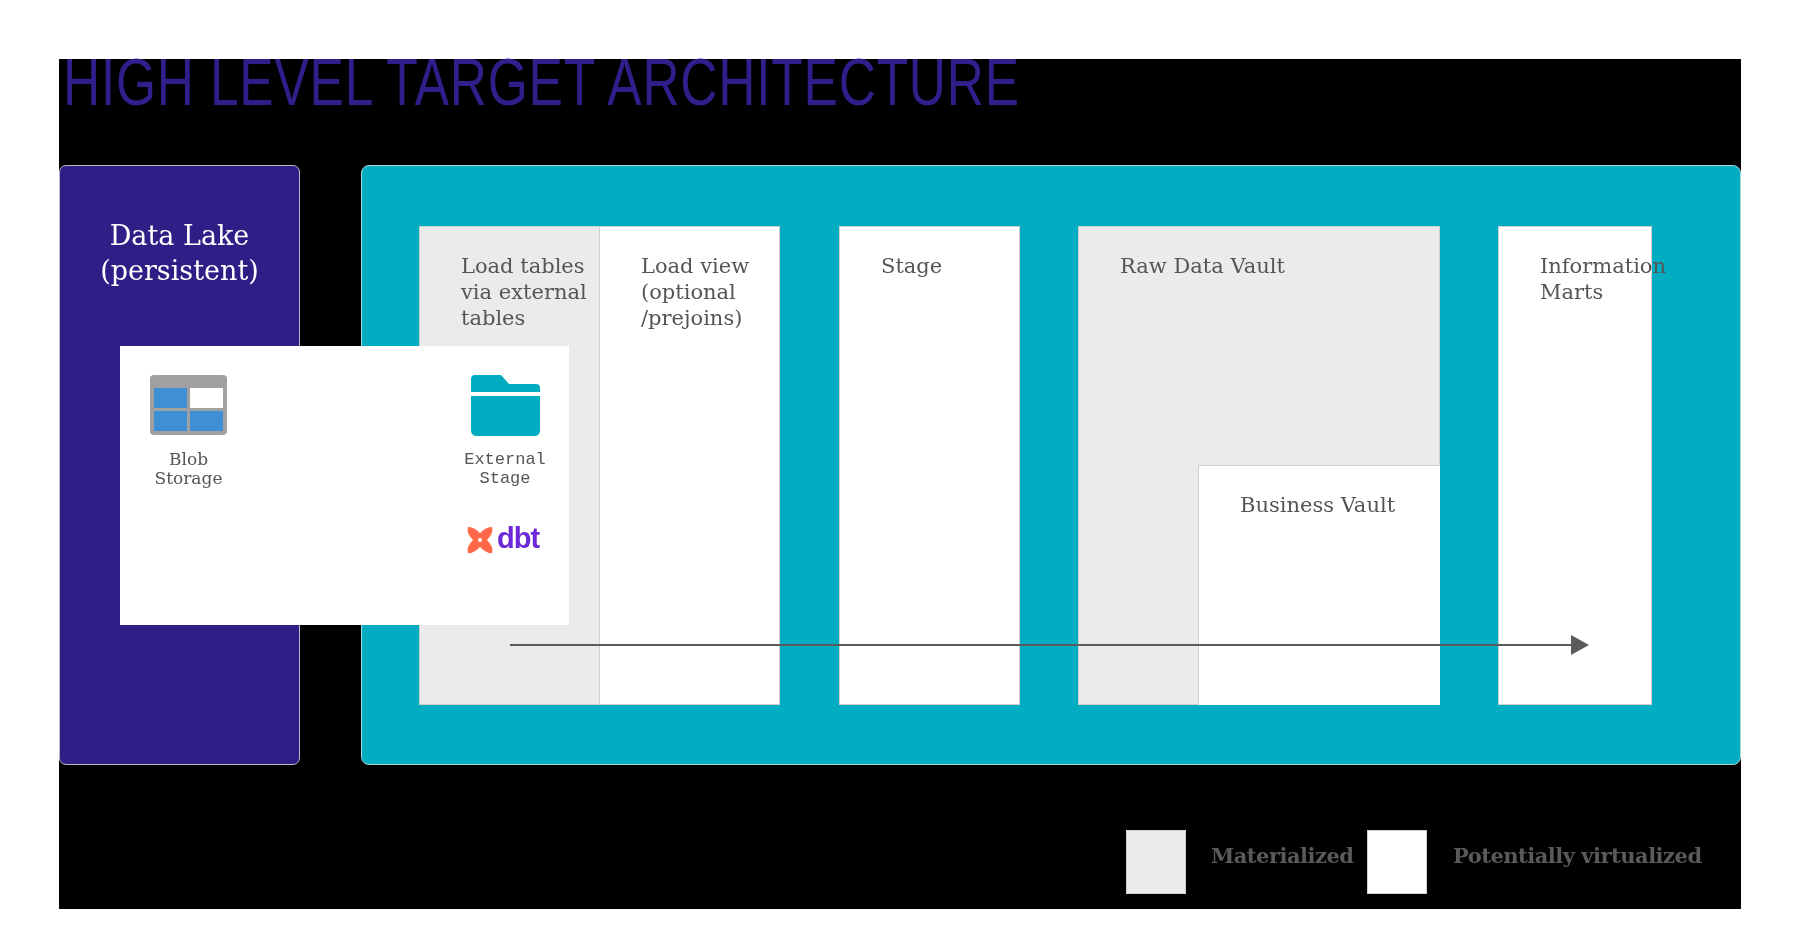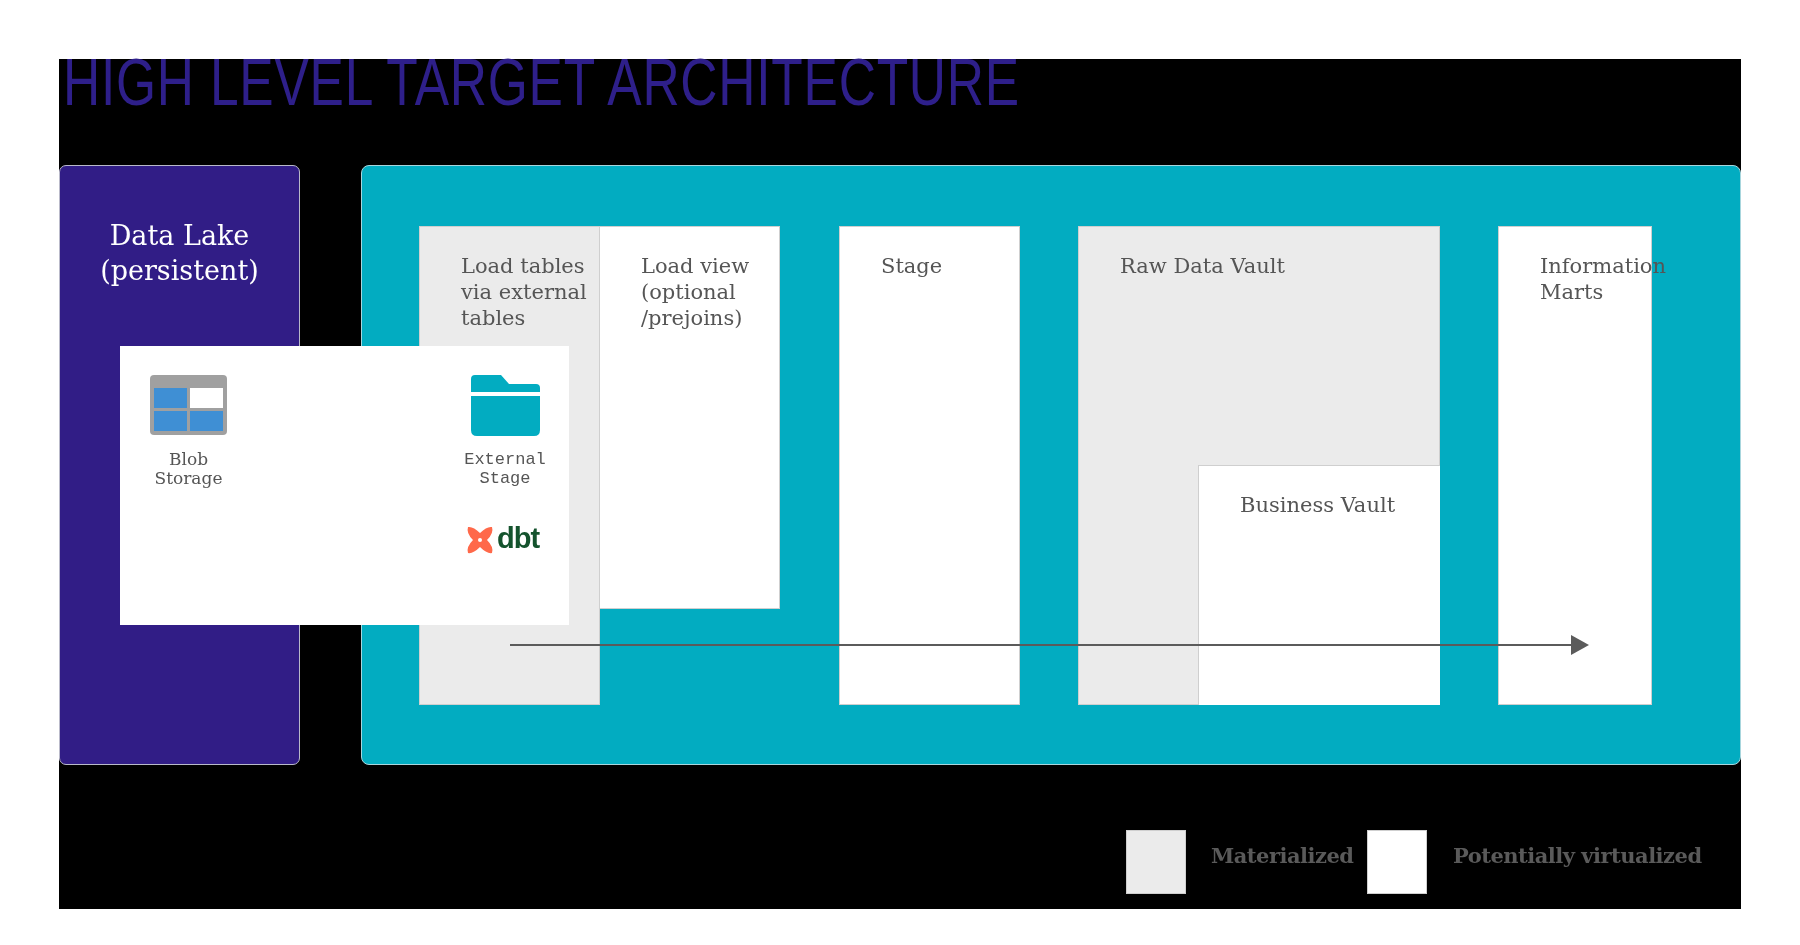--- a/index.html
+++ b/index.html
@@ -35,21 +35,21 @@
 
 <div class="abs warehouse"></div>
 
 <div class="abs col mat" style="left:419px; top:226px; width:181px; height:479px;">
   <div class="col-label">
     <div>Load tables</div>
     <div>via external</div>
     <div>tables</div>
   </div>
 </div>
-<div class="abs col" style="left:599px; top:226px; width:181px; height:383px;">
+<div class="abs col" style="left:599px; top:226px; width:181px; height:479px;">
   <div class="col-label">
     <div>Load view</div>
     <div>(optional</div>
     <div>/prejoins)</div>
   </div>
 </div>
 <div class="abs col" style="left:839px; top:226px; width:181px; height:479px;">
   <div class="col-label">
     <div>Stage</div>
   </div>
@@ -96,21 +96,21 @@
   <div class="icon-label" style="left:320px; width:130px; top:104px;font-family:Liberation Mono, monospace;">
     <div>External</div>
     <div>Stage</div>
   </div>
 
   <div class="abs" style="left:345px; top:178px; width:90px; height:32px;">
     <svg width="30" height="30" viewBox="0 0 30 30" style="position:absolute; left:0; top:1px;">
       <path d="M3 2 Q8 1 15 8 Q22 1 27 2 Q29 8 22 15 Q29 22 27 28 Q22 29 15 22 Q8 29 3 28 Q1 22 8 15 Q1 8 3 2 Z" fill="#ff694a"></path>
       <circle cx="15" cy="15" r="2" fill="#ffffff"></circle>
     </svg>
-    <span class="abs" style="left:32px; top:-3px; font-family:'Liberation Sans', sans-serif; font-weight:bold; font-size:29px; line-height:34px; color:#14532d; letter-spacing:-1px;">dbt</span>
+    <span class="abs" style="left:32px; top:-3px; font-family:'Liberation Sans', sans-serif; font-weight:bold; font-size:29px; line-height:34px; color:#6d28d9; letter-spacing:-1px;">dbt</span>
   </div>
 </div>
 
 <div class="abs arrow-line"></div>
 <div class="abs arrow-head"></div>
 
 <div class="abs legend-swatch" style="left:1126px; top:830px; background:#ebebeb;"></div>
 <div class="abs legend-label" style="left:1211px; top:843px;text-align:right;">Materialized</div>
 <div class="abs legend-swatch" style="left:1367px; top:830px; background:#ffffff;"></div>
 <div class="abs legend-label" style="left:1453px; top:843px;">Potentially virtualized</div>

